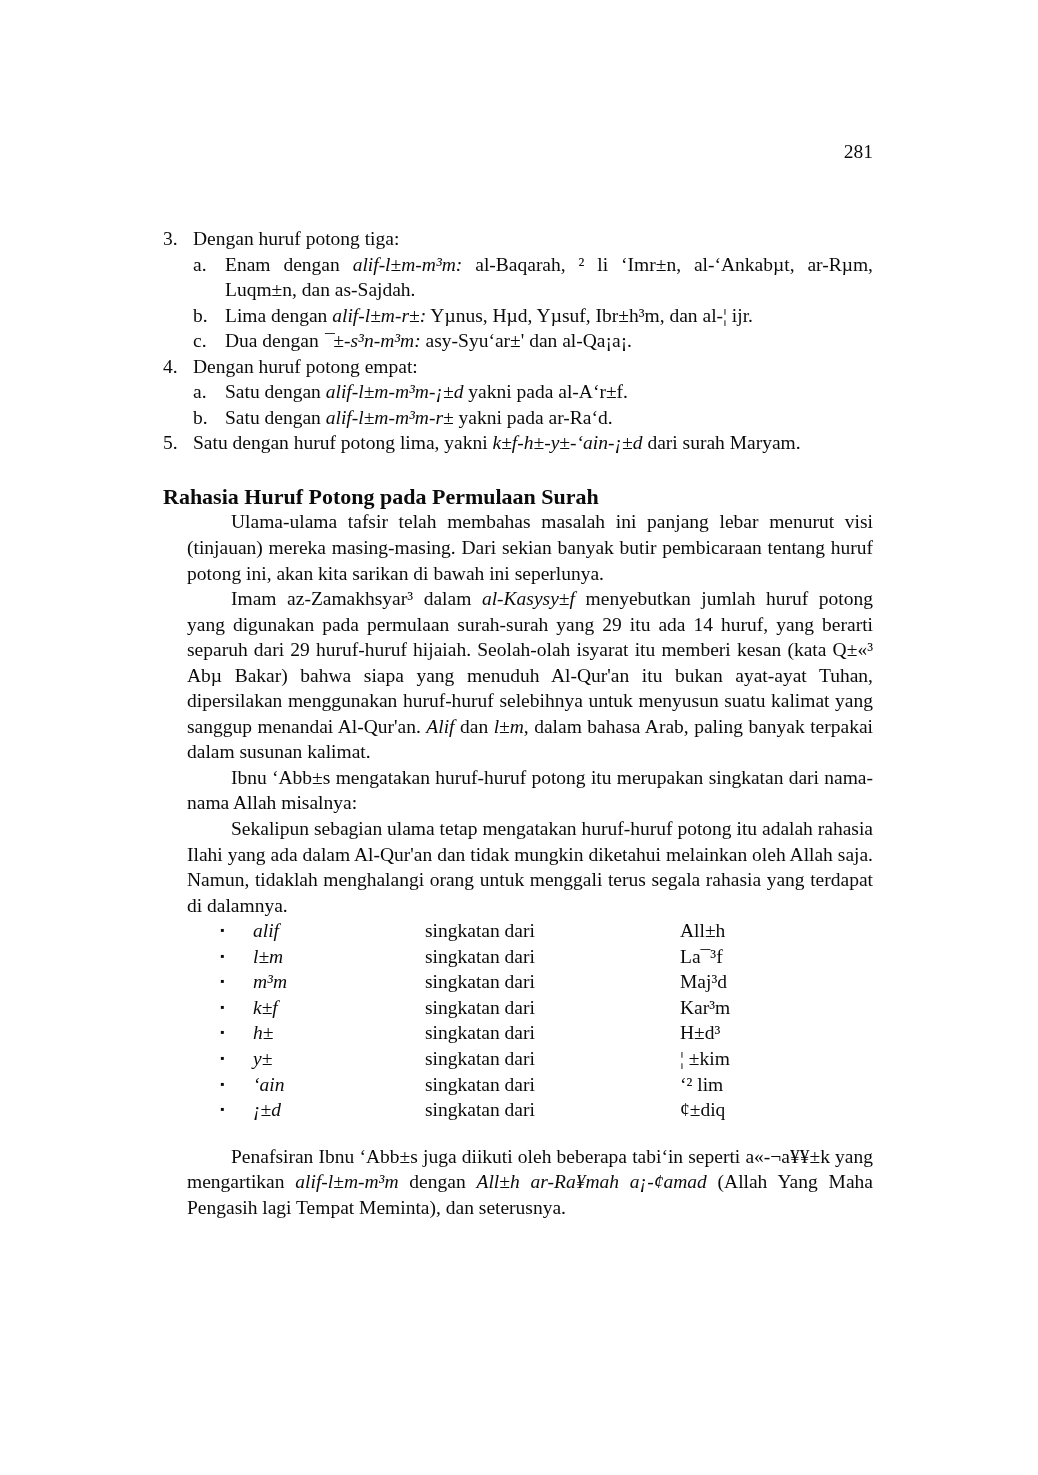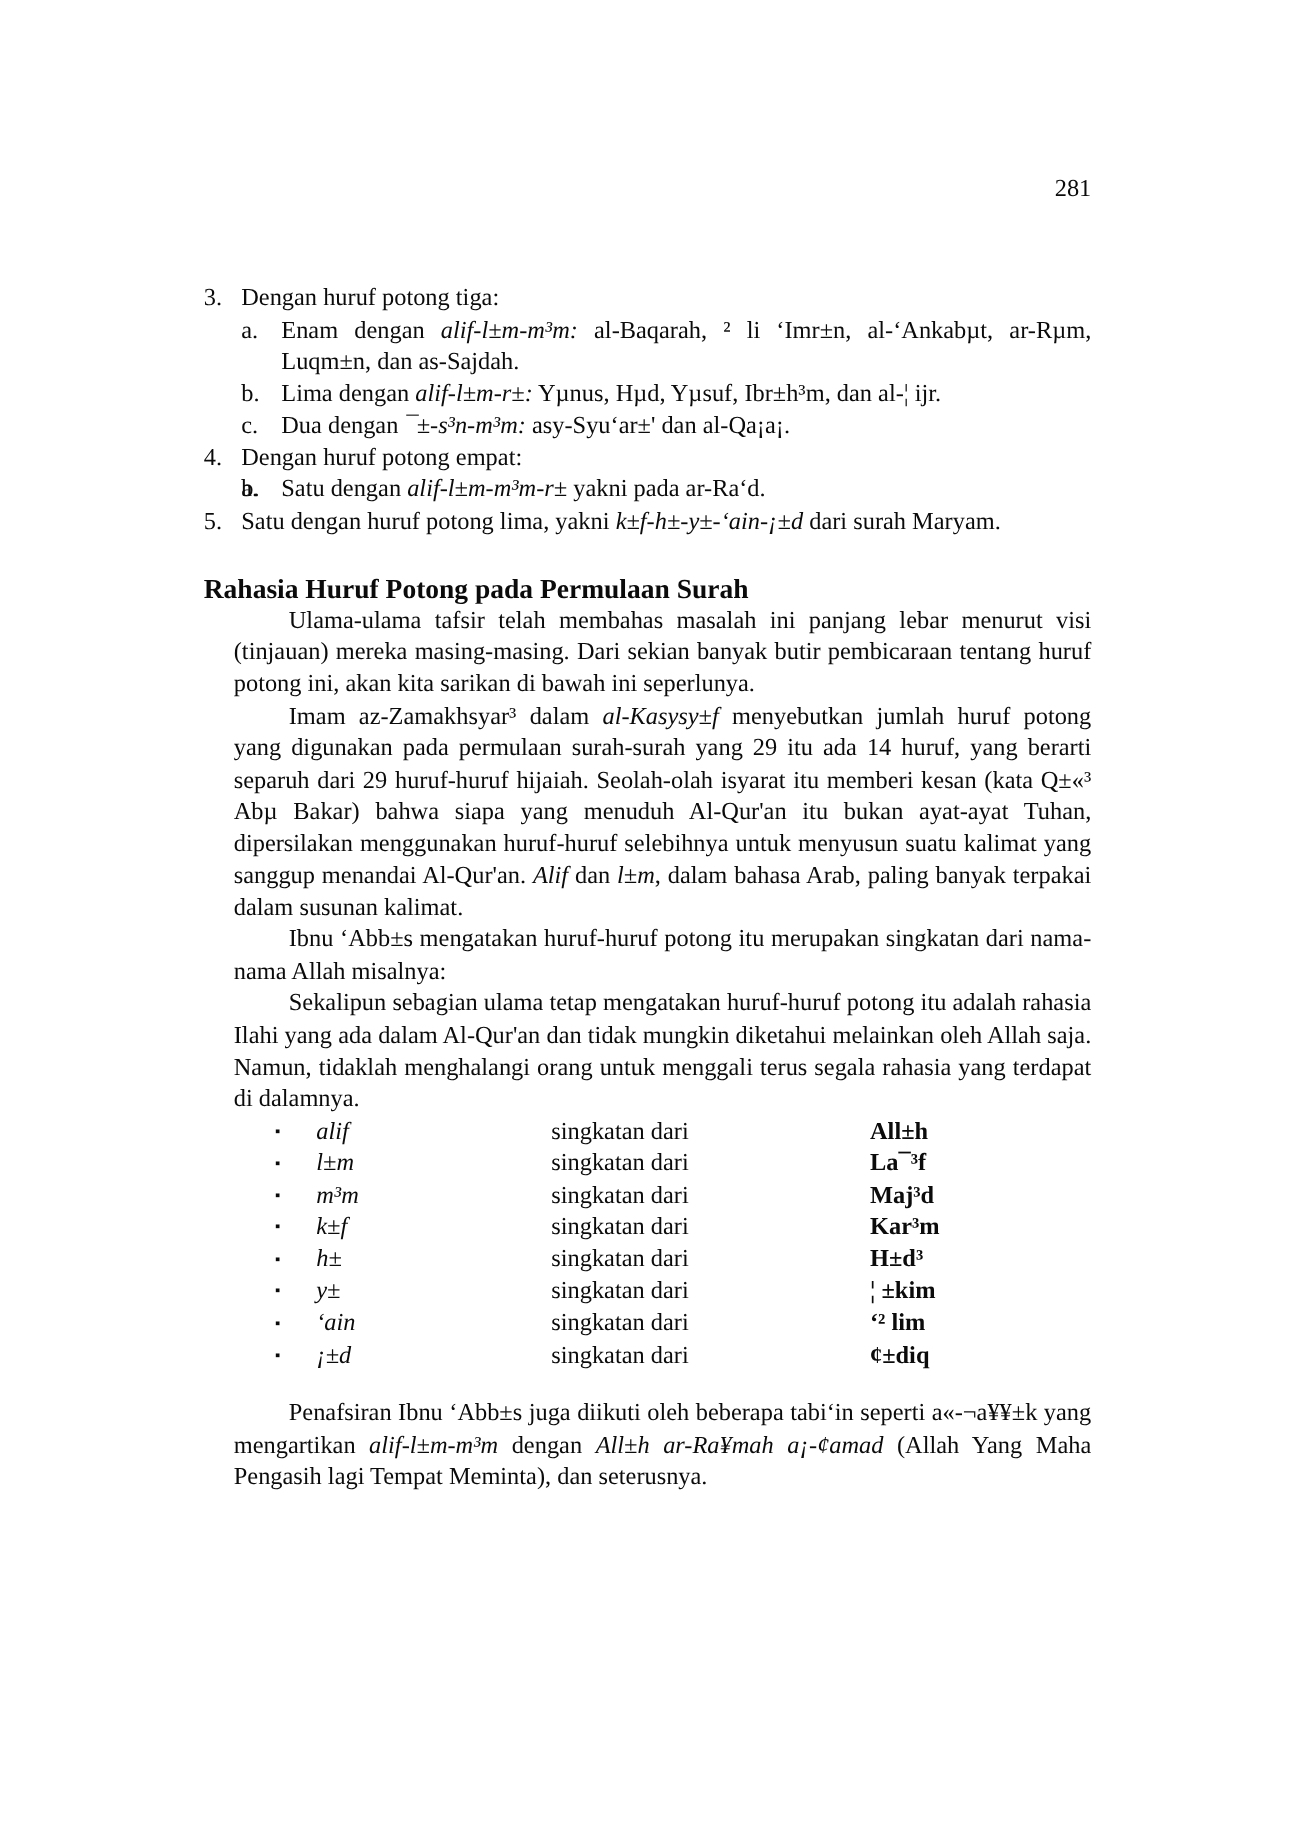--- a/index.html
+++ b/index.html
@@ -48,35 +48,35 @@
   .glossary { text-align:left; }
   .grow { position:relative; padding-left:90px; text-align:left; }
   .grow .bullet {
     position:absolute;
     left:57px;
     top:0px;
     font-size:12px;
     line-height:25.55px;
   }
   .grow .term { display:inline-block; width:172px; font-style:italic; }
-  .grow .mid  { display:inline-block; width:255px;margin-left:16px; }
-  .grow .meaning { display:inline-block;font-weight:bold; }
+  .grow .mid  { display:inline-block; width:255px; }
+  .grow .meaning { display:inline-block; }
 </style>
 </head>
 <body>
 
 <div class="page">
   <div class="page-number">281</div>
   <div class="content" id="content">
       <div class="li1"><span class="num">3.</span><span class="litext"><span>Dengan huruf potong tiga:</span></span></div>
       <div class="li2"><span class="num">a.</span><span class="litext"><span>Enam dengan </span><span class="it">alif-l±m-m³m:</span><span> al-Baqarah, ² li ‘Imr±n, al-‘Ankabµt, ar-Rµm, Luqm±n, dan as-Sajdah.</span></span></div>
       <div class="li2"><span class="num">b.</span><span class="litext"><span>Lima dengan </span><span class="it">alif-l±m-r±:</span><span> Yµnus, Hµd, Yµsuf, Ibr±h³m, dan al-¦ ijr.</span></span></div>
       <div class="li2"><span class="num">c.</span><span class="litext"><span>Dua dengan </span><span class="it">¯±-s³n-m³m:</span><span> asy-Syu‘ar±' dan al-Qa¡a¡.</span></span></div>
       <div class="li1"><span class="num">4.</span><span class="litext"><span>Dengan huruf potong empat:</span></span></div>
-      <div class="li2"><span class="num">a.</span></div>
+      <div class="li2"><span class="num">a.</span><span class="litext"><span>Satu dengan </span><span class="it">alif-l±m-m³m-¡±d</span><span> yakni pada al-A‘r±f.</span></span></div>
       <div class="li2"><span class="num">b.</span><span class="litext"><span>Satu dengan </span><span class="it">alif-l±m-m³m-r±</span><span> yakni pada ar-Ra‘d.</span></span></div>
       <div class="li1"><span class="num">5.</span><span class="litext"><span>Satu dengan huruf potong lima, yakni </span><span class="it">k±f-h±-y±-‘ain-¡±d</span><span> dari surah Maryam.</span></span></div>
       <h2 class="heading"><span>Rahasia Huruf Potong pada Permulaan Surah</span></h2>
       <p class="para"><span>Ulama-ulama tafsir telah membahas masalah ini panjang lebar menurut visi (tinjauan) mereka masing-masing. Dari sekian banyak butir pembicaraan tentang huruf potong ini, akan kita sarikan di bawah ini seperlunya.</span></p>
       <p class="para"><span>Imam az-Zamakhsyar³ dalam </span><span class="it">al-Kasysy±f</span><span> menyebutkan jumlah huruf potong yang digunakan pada permulaan surah-surah yang 29 itu ada 14 huruf, yang berarti separuh dari 29 huruf-huruf hijaiah. Seolah-olah isyarat itu memberi kesan (kata Q±«³ Abµ Bakar) bahwa siapa yang menuduh Al-Qur'an itu bukan ayat-ayat Tuhan, dipersilakan menggunakan huruf-huruf selebihnya untuk menyusun suatu kalimat yang sanggup menandai Al-Qur'an. </span><span class="it">Alif</span><span> dan </span><span class="it">l±m</span><span>, dalam bahasa Arab, paling banyak terpakai dalam susunan kalimat.</span></p>
       <p class="para"><span>Ibnu ‘Abb±s mengatakan huruf-huruf potong itu merupakan singkatan dari nama-nama Allah misalnya:</span></p>
       <p class="para"><span>Sekalipun sebagian ulama tetap mengatakan huruf-huruf potong itu adalah rahasia Ilahi yang ada dalam Al-Qur'an dan tidak mungkin diketahui melainkan oleh Allah saja. Namun, tidaklah menghalangi orang untuk menggali terus segala rahasia yang terdapat di dalamnya.</span></p>
       <div class="glossary">
         <div class="grow"><span class="bullet">▪</span><span class="term">alif</span><span class="mid">singkatan dari</span><span class="meaning">All±h</span></div>
         <div class="grow"><span class="bullet">▪</span><span class="term">l±m</span><span class="mid">singkatan dari</span><span class="meaning">La¯³f</span></div>

